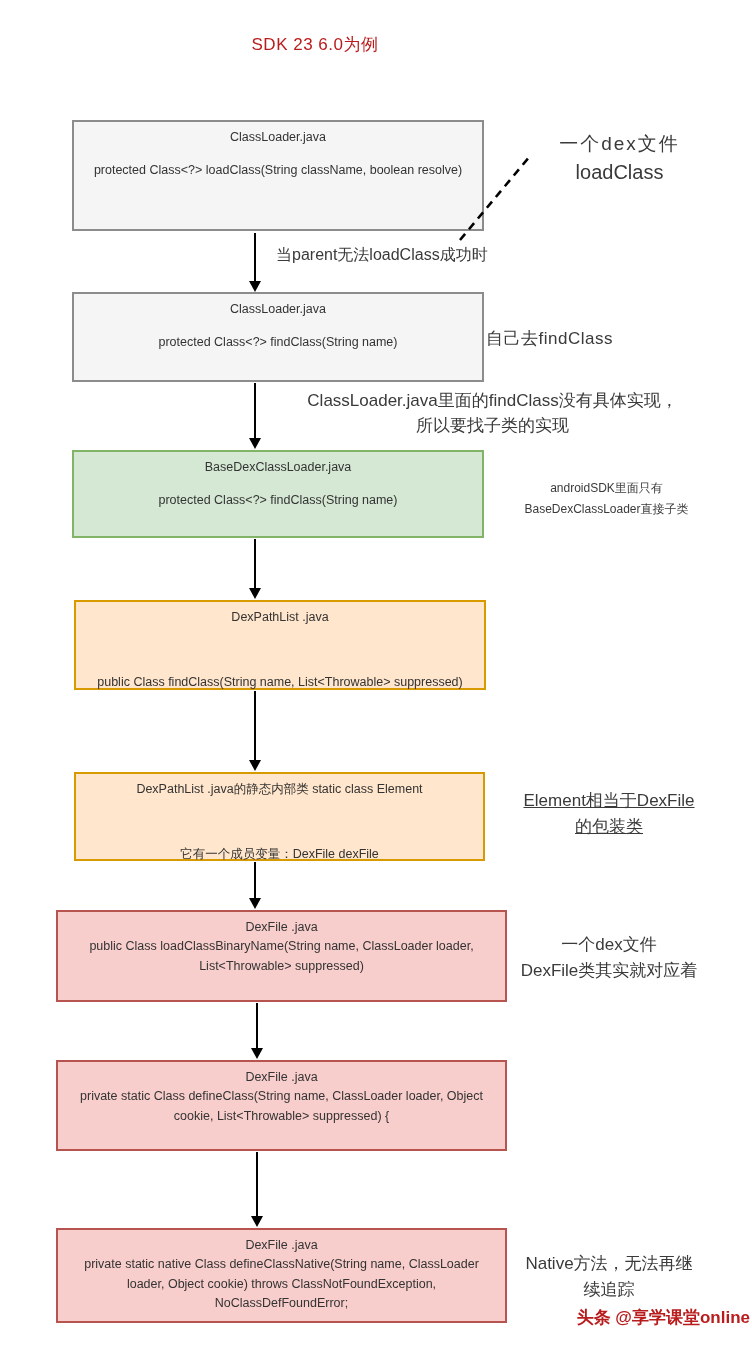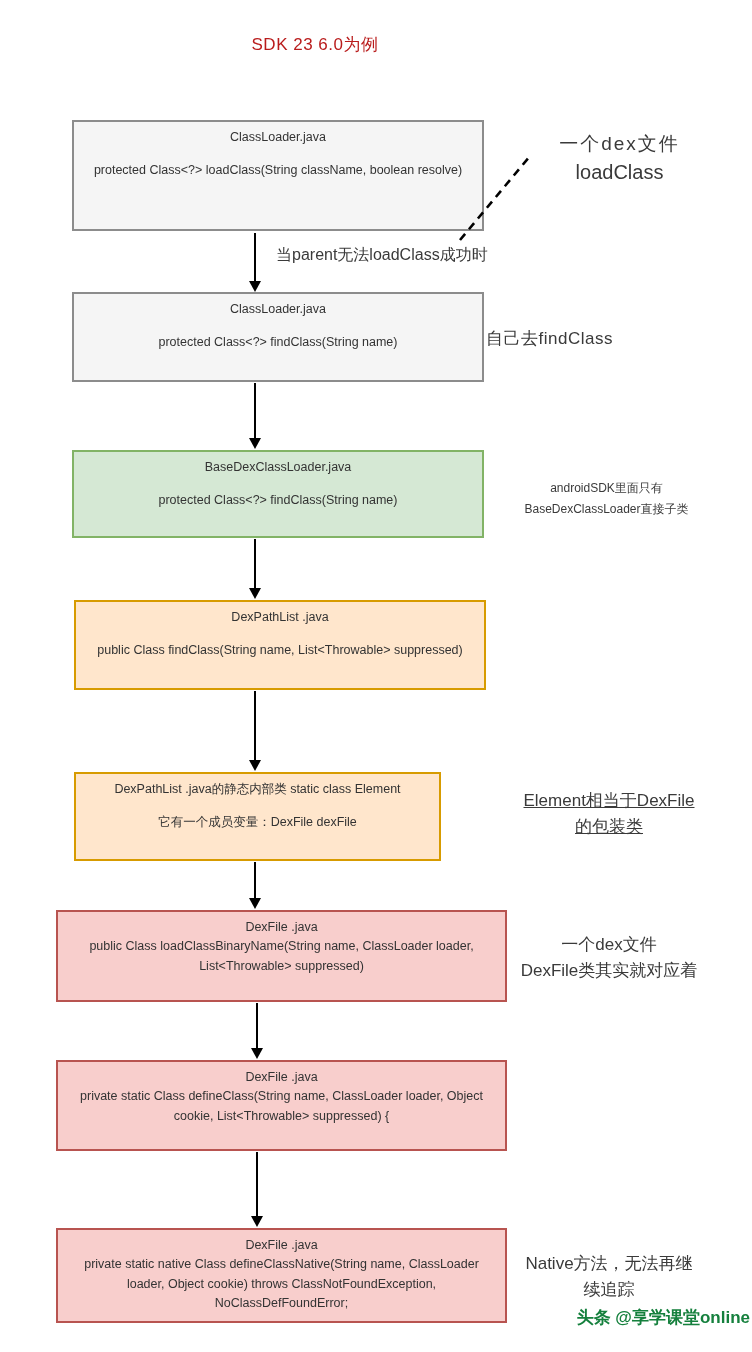--- a/index.html
+++ b/index.html
@@ -21,39 +21,39 @@
   .node{
     position:absolute;box-sizing:border-box;display:flex;flex-direction:column;
     justify-content:flex-start;align-items:center;text-align:center;
     font-size:12.5px;line-height:1.55;padding:6px 14px;margin-left:24px;
   }
   .node .file{display:block;}
   .node.spaced .file{margin-bottom:14px;}
   .node .code{display:block;}
   .node.gray{background:var(--gray-fill);border:2px solid var(--gray-border);}
   .node.green{background:var(--green-fill);border:2px solid var(--green-border);}
-  .node.orange{background:var(--orange-fill);border:2px solid var(--orange-border);}
+  .node.orange{background:var(--orange-fill);border:2px solid var(--orange-border);gap:32px;}
   .node.pink{background:var(--red-fill);border:2px solid var(--red-border);}
   .arrow{position:absolute;width:12px;display:flex;flex-direction:column;align-items:center;}
   .arrow .shaft{width:2px;background:#000;flex:1;}
   .arrow .head{width:0;height:0;border-left:6px solid transparent;border-right:6px solid transparent;border-top:11px solid #000;}
   .note{position:absolute;color:var(--note-ink);}
   .note .ln{display:block;}
   .callout{left:512px;top:130px;width:215px;text-align:center;line-height:1.45;}
   .callout .ln1{font-size:19px;letter-spacing:2px;}
   .callout .ln2{font-size:20px;}
   .arrow1-label{left:276px;top:245px;font-size:16px;}
   .find-self{left:486px;top:327px;font-size:17px;letter-spacing:.5px;}
   .no-impl{left:233px;top:389px;width:519px;text-align:center;font-size:17px;line-height:1.45;}
   .only-subclass{left:463px;top:478px;width:287px;text-align:center;font-size:12px;line-height:1.78;}
   .traverse{left:463px;top:612px;width:287px;text-align:center;font-size:15px;line-height:1.68;}
   .wrapper-note{left:468px;top:788px;width:282px;text-align:center;font-size:17px;line-height:1.5;text-decoration:underline;}
   .dexfile-note{left:468px;top:932px;width:282px;text-align:center;font-size:17px;line-height:1.5;}
   .native-note{left:472px;top:1251px;width:274px;text-align:center;font-size:17px;line-height:1.5;}
-  .watermark{left:498px;top:1306px;width:252px;text-align:right;font-size:17px;font-weight:700;color:#15803d;}
+  .watermark{left:498px;top:1306px;width:252px;text-align:right;font-size:17px;font-weight:700;color:#b91c1c;}
   .dash-line{position:absolute;left:452px;top:146px;}
 </style>
 </head>
 <body>
 
 <div class="canvas">
 
   <div class="title">SDK 23 6.0为例</div>
 
   <div class="node gray spaced" style="left:48px;top:120px;width:412px;height:111px">
@@ -78,20 +78,24 @@
   <div class="node gray spaced" style="left:48px;top:292px;width:412px;height:90px">
     <span class="file">ClassLoader.java</span>
     <span class="code">protected Class&lt;?&gt; findClass(String name)</span>
   </div>
   <div class="note find-self">自己去findClass</div>
 
   <div class="arrow" style="left:249px;top:383px;height:66px">
     <div class="shaft"></div>
     <div class="head"></div>
   </div>
+  <div class="note no-impl">
+    <span class="ln">ClassLoader.java里面的findClass没有具体实现，</span>
+    <span class="ln">所以要找子类的实现</span>
+  </div>
 
   <div class="node green spaced" style="left:48px;top:450px;width:412px;height:88px">
     <span class="file">BaseDexClassLoader.java</span>
     <span class="code">protected Class&lt;?&gt; findClass(String name)</span>
   </div>
   <div class="note only-subclass">
     <span class="ln">androidSDK里面只有</span>
     <span class="ln">BaseDexClassLoader直接子类</span>
   </div>
 
@@ -103,21 +107,21 @@
   <div class="node orange spaced" style="left:50px;top:600px;width:412px;height:90px">
     <span class="file">DexPathList .java</span>
     <span class="code">public Class findClass(String name, List&lt;Throwable&gt; suppressed)</span>
   </div>
 
   <div class="arrow" style="left:249px;top:691px;height:80px">
     <div class="shaft"></div>
     <div class="head"></div>
   </div>
 
-  <div class="node orange spaced" style="left:50px;top:772px;width:367px;height:89px">
+  <div class="node orange spaced" style="left:50px;top:772px;width:411px;height:89px">
     <span class="file">DexPathList .java的静态内部类 static class Element</span>
     <span class="code">它有一个成员变量：DexFile dexFile</span>
   </div>
   <div class="note wrapper-note">
     <span class="ln">Element相当于DexFile</span>
     <span class="ln">的包装类</span>
   </div>
 
   <div class="arrow" style="left:249px;top:862px;height:47px">
     <div class="shaft"></div>

